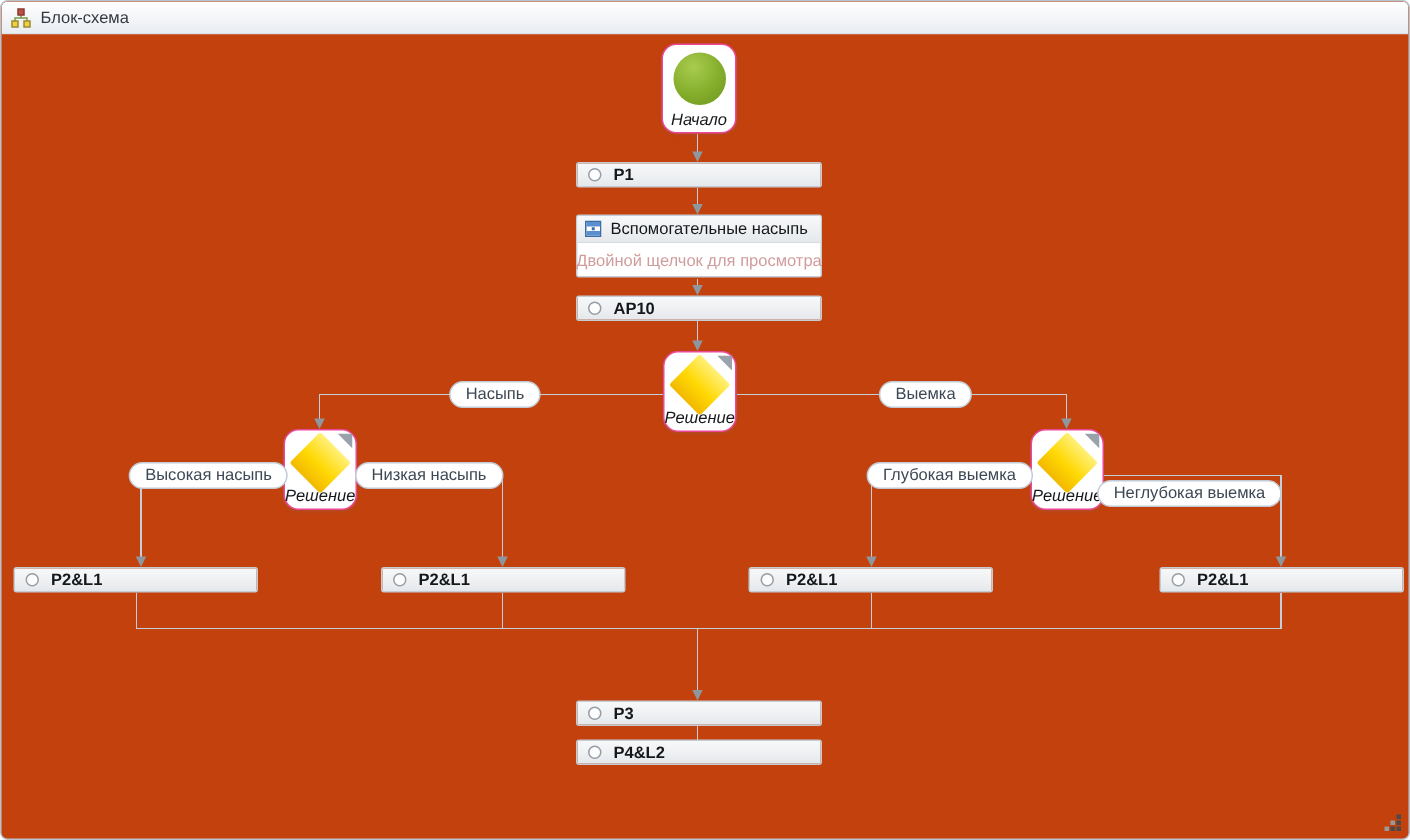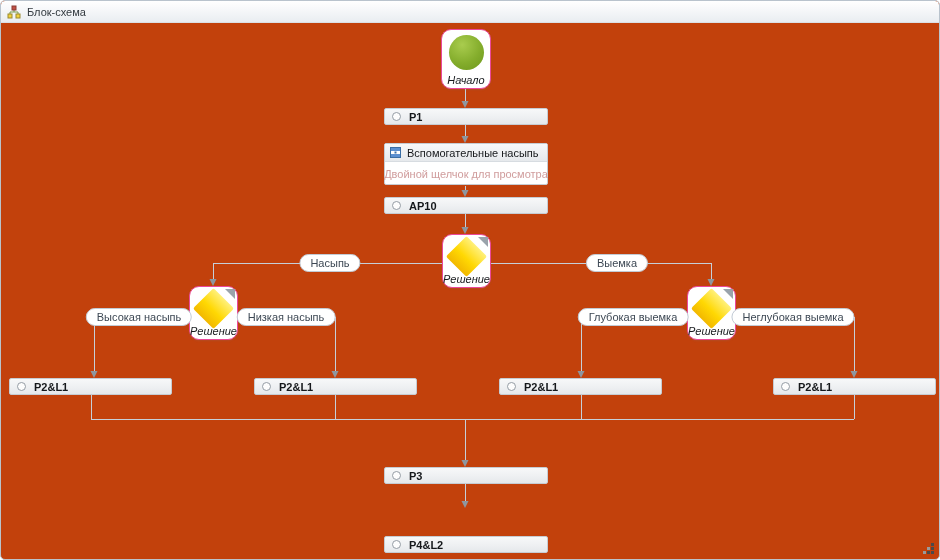--- a/index.html
+++ b/index.html
@@ -182,21 +182,21 @@
         </svg>
       <div class="diamond"></div>
       <div class="node-label">Решение</div>
     </div>
 
     <div class="edge-label" style="left:329px;top:240px;">Насыпь</div>
     <div class="edge-label" style="left:616px;top:240px;">Выемка</div>
     <div class="edge-label" style="left:138px;top:294px;">Высокая насыпь</div>
     <div class="edge-label" style="left:285px;top:294px;">Низкая насыпь</div>
     <div class="edge-label" style="left:632px;top:294px;">Глубокая выемка</div>
-    <div class="edge-label" style="left:792px;top:294px;">Неглубокая выемка</div>
+    <div class="edge-label" style="left:792px;top:306px;">Неглубокая выемка</div>
 
     <div class="action-box" style="left:8px;top:355px;width:163px;">
       <span class="radio-dot"></span>
       <span class="box-label">P2&amp;L1</span>
     </div>
     <div class="action-box" style="left:253px;top:355px;width:163px;">
       <span class="radio-dot"></span>
       <span class="box-label">P2&amp;L1</span>
     </div>
     <div class="action-box" style="left:498px;top:355px;width:163px;">
@@ -206,21 +206,21 @@
     <div class="action-box" style="left:772px;top:355px;width:163px;">
       <span class="radio-dot"></span>
       <span class="box-label">P2&amp;L1</span>
     </div>
 
     <div class="action-box" style="left:383px;top:444px;width:164px;">
       <span class="radio-dot"></span>
       <span class="box-label">P3</span>
     </div>
 
-    <div class="action-box" style="left:383px;top:513px;width:164px;">
+    <div class="action-box" style="left:383px;top:470px;width:164px;">
       <span class="radio-dot"></span>
       <span class="box-label">P4&amp;L2</span>
     </div>
 
   </div>
 
   <svg class="size-grip" width="14" height="14" viewBox="0 0 14 14">
     <rect x="10" y="2" width="3" height="3" fill="#4a4a4a"></rect>
     <rect x="10" y="6" width="3" height="3" fill="#4a4a4a"></rect>
     <rect x="10" y="10" width="3" height="3" fill="#4a4a4a"></rect>

